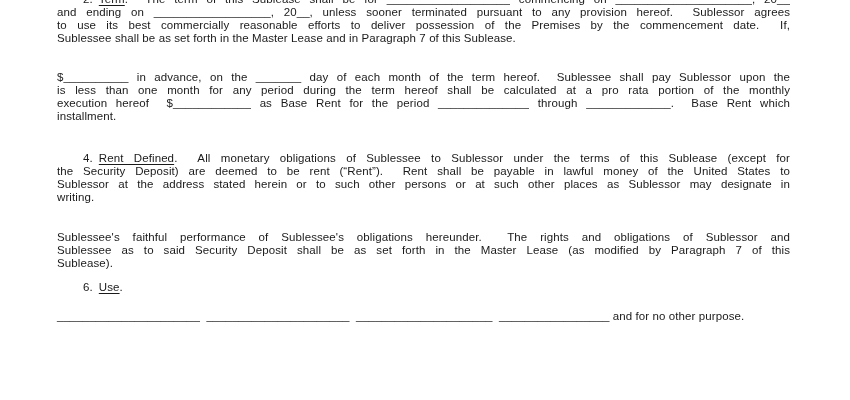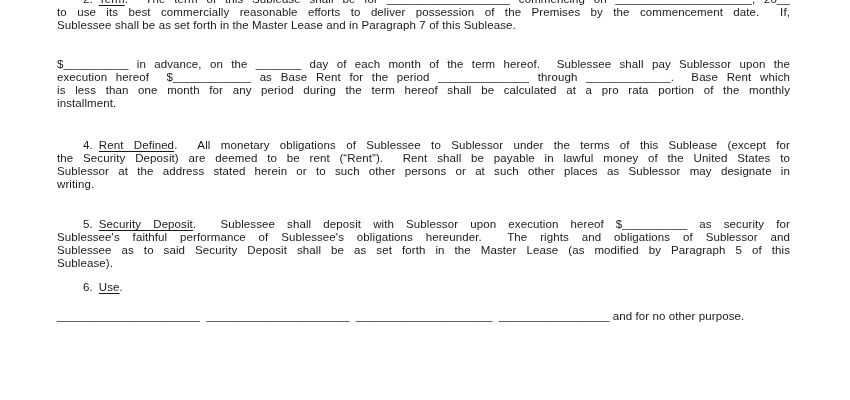--- a/index.html
+++ b/index.html
@@ -32,42 +32,42 @@
   .para-6 { margin-top: 11px; }
   .para-6a { margin-top: 16px; }
 </style>
 </head>
 <body>
 
 <div class="page">
 
   <div>
     <div class="ln j"><span class="ind"></span><span class="num">2.</span><span class="uh">Term</span><span>.&nbsp; The term of this Sublease shall be for ___________________ commencing on _____________________, 20__</span></div>
+    <div class="ln j">and ending on __________________, 20__, unless sooner terminated pursuant to any provision hereof.&nbsp; Sublessor agrees</div>
     <div class="ln j">to use its best commercially reasonable efforts to deliver possession of the Premises by the commencement date.&nbsp; If,</div>
     <div class="ln l">Sublessee shall be as set forth in the Master Lease and in Paragraph 7 of this Sublease.</div>
   </div>
 
   <div class="para-3">
     <div class="ln j">$__________ in advance, on the _______ day of each month of the term hereof.&nbsp; Sublessee shall pay Sublessor upon the</div>
+    <div class="ln j">is less than one month for any period during the term hereof shall be calculated at a pro rata portion of the monthly</div>
     <div class="ln j">execution hereof&nbsp; $____________ as Base Rent for the period ______________ through _____________.&nbsp; Base Rent which</div>
-    <div class="ln j">is less than one month for any period during the term hereof shall be calculated at a pro rata portion of the monthly</div>
     <div class="ln l">installment.</div>
   </div>
 
   <div class="para-4">
     <div class="ln j"><span class="ind"></span><span class="num">4.</span><span class="uh">Rent Defined</span><span>.&nbsp; All monetary obligations of Sublessee to Sublessor under the terms of this Sublease (except for</span></div>
     <div class="ln j">the Security Deposit) are deemed to be rent (“Rent”).&nbsp; Rent shall be payable in lawful money of the United States to</div>
     <div class="ln j">Sublessor at the address stated herein or to such other persons or at such other places as Sublessor may designate in</div>
     <div class="ln l">writing.</div>
   </div>
 
   <div class="para-5">
-    <div class="ln j"><span class="ind"></span><span class="num">5.</span><span class="uh">Security Deposit</span><span>.&nbsp; Sublessee shall deposit with Sublessor upon execution hereof $__________ as security for</span></div>
     <div class="ln j">Sublessee's faithful performance of Sublessee's obligations hereunder.&nbsp; The rights and obligations of Sublessor and</div>
-    <div class="ln j">Sublessee as to said Security Deposit shall be as set forth in the Master Lease (as modified by Paragraph 5 of this</div>
+    <div class="ln j">Sublessee as to said Security Deposit shall be as set forth in the Master Lease (as modified by Paragraph 7 of this</div>
     <div class="ln l">Sublease).</div>
   </div>
 
   <div class="para-6">
     <div class="ln l"><span class="ind"></span><span class="num">6.</span><span class="uh">Use</span><span>.</span></div>
   </div>
 
   <div class="para-6a">
     <div class="ln l">______________________&nbsp; ______________________&nbsp; _____________________&nbsp; _________________ and for no other purpose.</div>
   </div>

